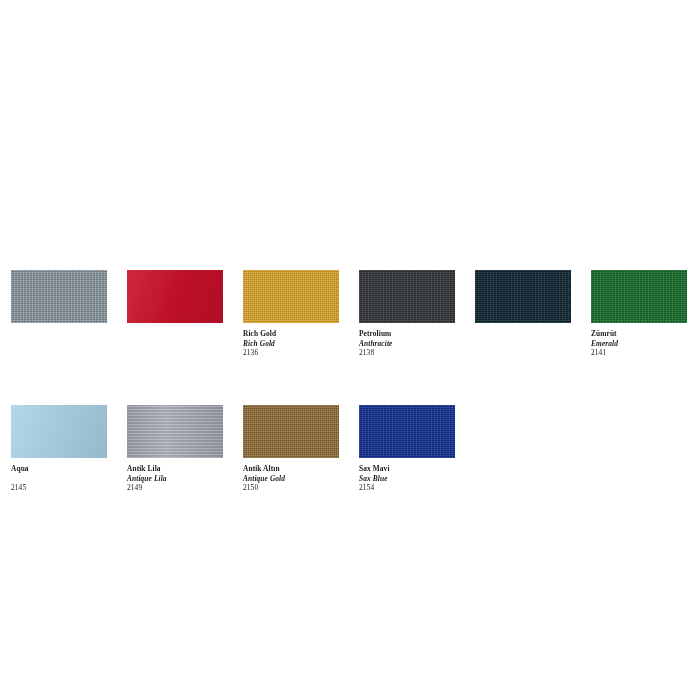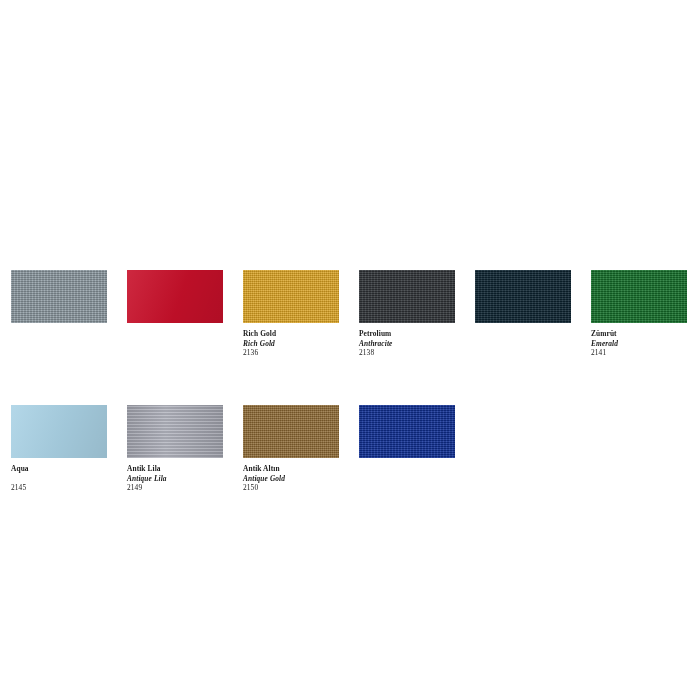--- a/index.html
+++ b/index.html
@@ -157,15 +157,20 @@
         <div class="swatch-caption">
           <span class="cap-line cap-name-tr">Antik Altın</span>
           <span class="cap-line cap-name-en">Antique Gold</span>
           <span class="cap-line cap-code">2150</span>
         </div>
       </div>
       <div class="swatch-cell">
         <div class="swatch-chip" style="background: rgb(16, 49, 154);">
           <div class="tex speck"></div>
         </div>
+        <div class="swatch-caption">
+          <span class="cap-line cap-name-tr">Sax Mavi</span>
+          <span class="cap-line cap-name-en">Sax Blue</span>
+          <span class="cap-line cap-code">2154</span>
+        </div>
       </div>
     </div>
 </div>
 
 </body></html>

